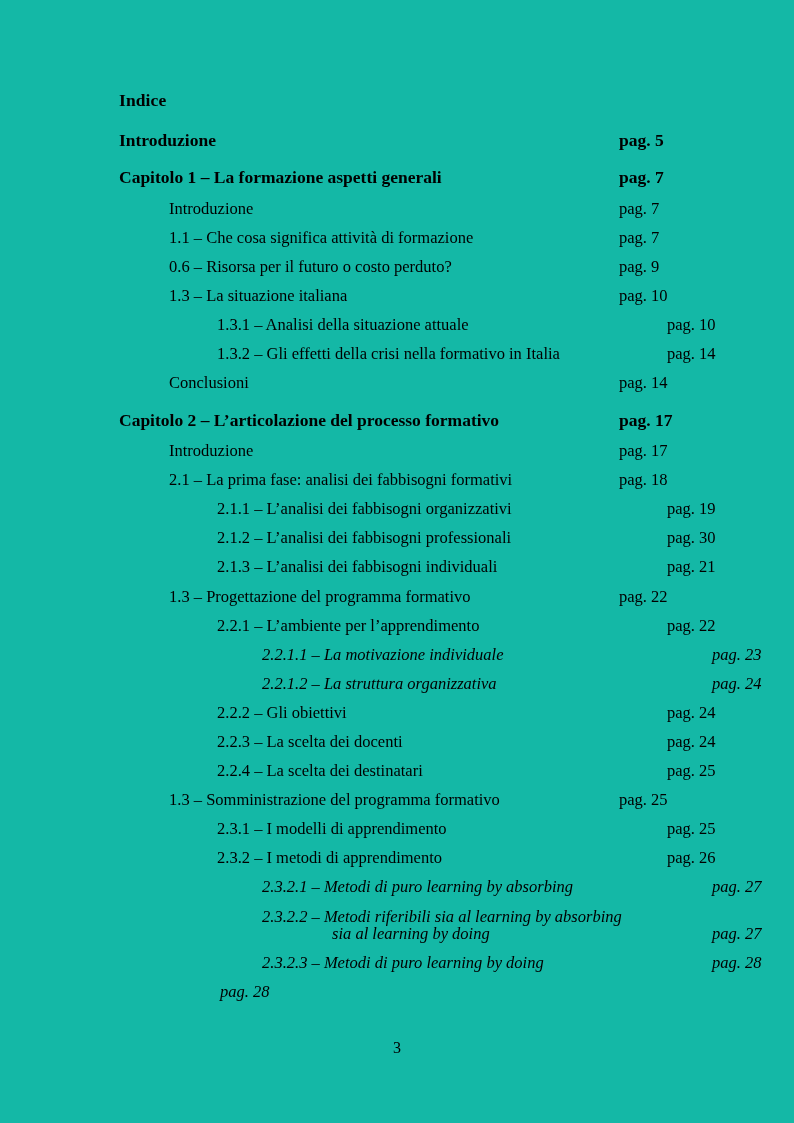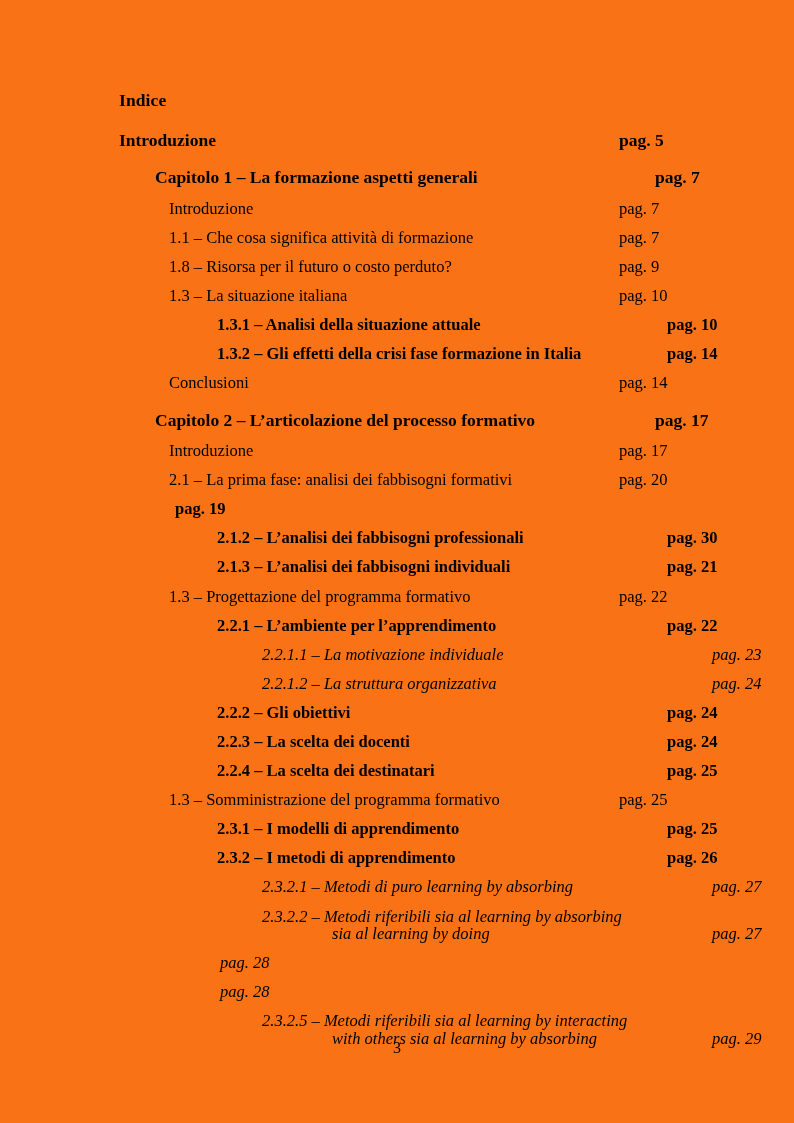--- a/index.html
+++ b/index.html
@@ -9,21 +9,21 @@
   }
   body {
     font-family: "Liberation Serif", "DejaVu Serif", serif;
     color: #000000;
   }
   .page {
     position: relative;
     width: 794px;
     height: 1123px;
     margin: 0 auto;
-    background: #f97316;
+    background: #14b8a6;
     overflow: hidden;
     box-sizing: border-box;
   }
   .content {
     position: absolute;
     left: 119px;
     top: 92px;
     width: 572px;
   }
 
@@ -70,31 +70,31 @@
     font-weight: bold;
     line-height: 1;
     margin-bottom: 0;
   }
   .lvl-0 {
     font-size: 16.5px;
     font-weight: normal;
     line-height: 1;
   }
   .lvl-1 { padding-left: 0px; }
-  .lvl-2 { padding-left: 48px; font-weight: bold; }
+  .lvl-2 { padding-left: 48px; }
   .lvl-3 { padding-left: 93px; font-style: italic; }
 
   .lvl-0 .toc-label { padding-left: 50px; }
 
   
   .entry-line.cont { padding-left: 70px; }
 
   
   .row-space    { margin-top: 12.6px; }
-  .row-space-chapter-top { margin-top: 20px; margin-left: 36px; }
+  .row-space-chapter-top { margin-top: 20px; }
   .row-space-chapter-after { margin-top: 14px; }
   .row-space-title-after { margin-top: 17px; }
 
   .entry-line + .entry-line { margin-top: 1px; }
 
   
   .folio {
     position: absolute;
     left: 0;
     right: 0;
@@ -141,21 +141,21 @@
           <div class="toc-label">
             <span class="entry-lines">
               <span class="entry-line">1.1 – Che cosa significa attività di formazione</span>
             </span>
           </div>
           <div class="toc-page">pag. 7</div>
         </div>
         <div class="toc-row lvl-0 lvl-1 row-space">
           <div class="toc-label">
             <span class="entry-lines">
-              <span class="entry-line">1.8 – Risorsa per il futuro o costo perduto?</span>
+              <span class="entry-line">0.6 – Risorsa per il futuro o costo perduto?</span>
             </span>
           </div>
           <div class="toc-page">pag. 9</div>
         </div>
         <div class="toc-row lvl-0 lvl-1 row-space">
           <div class="toc-label">
             <span class="entry-lines">
               <span class="entry-line">1.3 – La situazione italiana</span>
             </span>
           </div>
@@ -165,21 +165,21 @@
           <div class="toc-label">
             <span class="entry-lines">
               <span class="entry-line">1.3.1 – Analisi della situazione attuale</span>
             </span>
           </div>
           <div class="toc-page">pag. 10</div>
         </div>
         <div class="toc-row lvl-0 lvl-2 row-space">
           <div class="toc-label">
             <span class="entry-lines">
-              <span class="entry-line">1.3.2 – Gli effetti della crisi fase formazione in Italia</span>
+              <span class="entry-line">1.3.2 – Gli effetti della crisi nella formativo in Italia</span>
             </span>
           </div>
           <div class="toc-page">pag. 14</div>
         </div>
         <div class="toc-row lvl-0 lvl-1 row-space">
           <div class="toc-label">
             <span class="entry-lines">
               <span class="entry-line">Conclusioni</span>
             </span>
           </div>
@@ -200,23 +200,28 @@
             </span>
           </div>
           <div class="toc-page">pag. 17</div>
         </div>
         <div class="toc-row lvl-0 lvl-1 row-space">
           <div class="toc-label">
             <span class="entry-lines">
               <span class="entry-line">2.1 – La prima fase: analisi dei fabbisogni formativi</span>
             </span>
           </div>
-          <div class="toc-page">pag. 20</div>
-        </div>
-        <div class="toc-row lvl-0 lvl-2 row-space">
+          <div class="toc-page">pag. 18</div>
+        </div>
+        <div class="toc-row lvl-0 lvl-2 row-space">
+          <div class="toc-label">
+            <span class="entry-lines">
+              <span class="entry-line">2.1.1 – L’analisi dei fabbisogni organizzativi</span>
+            </span>
+          </div>
           <div class="toc-page">pag. 19</div>
         </div>
         <div class="toc-row lvl-0 lvl-2 row-space">
           <div class="toc-label">
             <span class="entry-lines">
               <span class="entry-line">2.1.2 – L’analisi dei fabbisogni professionali</span>
             </span>
           </div>
           <div class="toc-page">pag. 30</div>
         </div>
@@ -319,32 +324,28 @@
         <div class="toc-row lvl-0 lvl-3 row-space">
           <div class="toc-label">
             <span class="entry-lines">
               <span class="entry-line">2.3.2.2 – Metodi riferibili sia al learning by absorbing</span>
               <span class="entry-line cont">sia al learning by doing</span>
             </span>
           </div>
           <div class="toc-page" style="align-self: flex-end;">pag. 27</div>
         </div>
         <div class="toc-row lvl-0 lvl-3 row-space">
+          <div class="toc-label">
+            <span class="entry-lines">
+              <span class="entry-line">2.3.2.3 – Metodi di puro learning by doing</span>
+            </span>
+          </div>
           <div class="toc-page">pag. 28</div>
         </div>
         <div class="toc-row lvl-0 lvl-3 row-space">
           <div class="toc-page" style="align-self: flex-end;">pag. 28</div>
-        </div>
-        <div class="toc-row lvl-0 lvl-3 row-space">
-          <div class="toc-label">
-            <span class="entry-lines">
-              <span class="entry-line">2.3.2.5 – Metodi riferibili sia al learning by interacting</span>
-              <span class="entry-line cont">with others sia al learning by absorbing</span>
-            </span>
-          </div>
-          <div class="toc-page" style="align-self: flex-end;">pag. 29</div>
         </div>
       </div>
 
   </div>
 
   <div class="folio">3</div>
 </div>
 
 </body></html>

